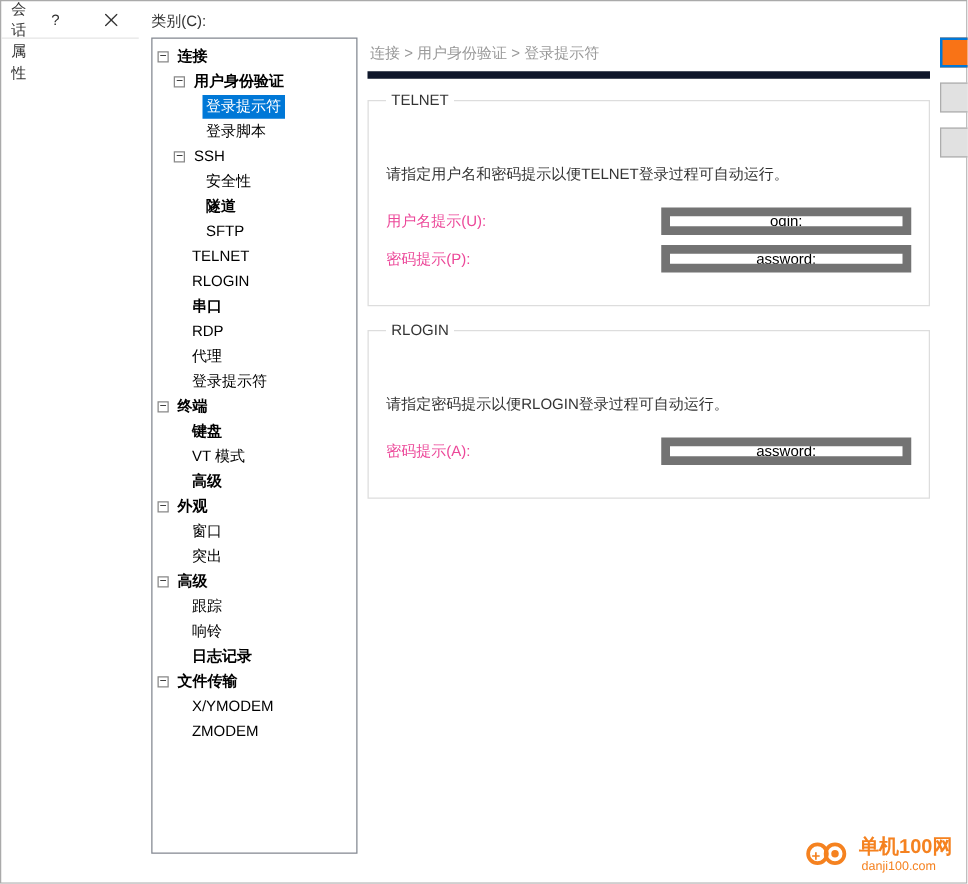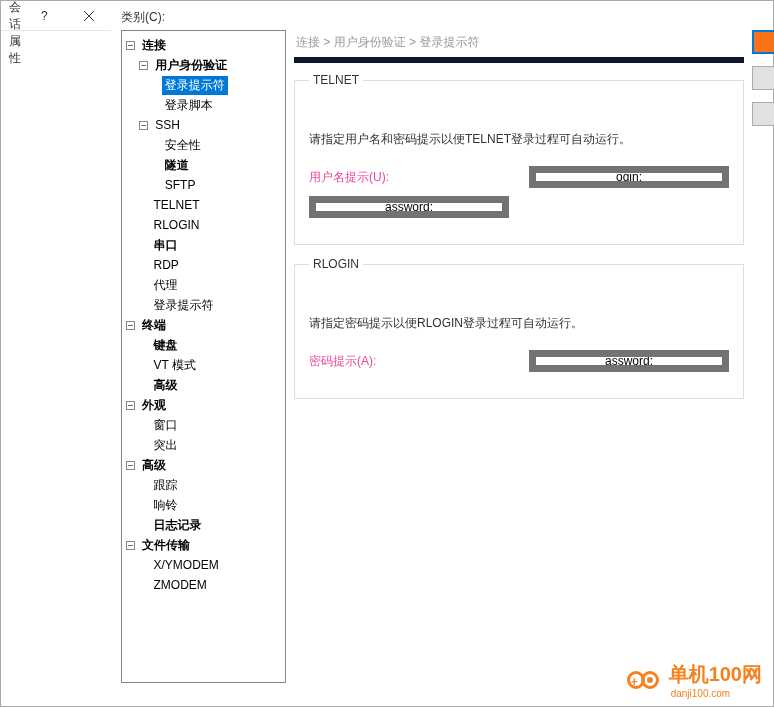--- a/index.html
+++ b/index.html
@@ -33,21 +33,21 @@
 .form-row input { width: 200px; height: 22px; border: 7px solid #737373; padding: 0 4px; font-size: 12px; text-align: center; }
 .btncol { width: 80px; display: flex; flex-direction: column; gap: 12px; }
 .btn { height: 24px; border: 1px solid #adadad; background: #e1e1e1; cursor: default; display: flex; align-items: center; justify-content: center; }
 .btn.primary { border: 2px solid #0078d7; background: #f97316; text-align: center; }
 .watermark { position: absolute; bottom: 8px; right: 12px; display: flex; align-items: center; gap: 2px; font-size: 14px; }
 .watermark .logo { width: 40px; height: 22px; position: relative; }
 .watermark .logo .c1 { position: absolute; width: 18px; height: 18px; border: 3px solid #f58220; border-radius: 50%; left: 0; top: 2px; }
 .watermark .logo .plus { position: absolute; left: 4px; top: 6px; color: #f58220; font-size: 12px; font-weight: bold; }
 .watermark .logo .c2 { position: absolute; width: 18px; height: 18px; border: 3px solid #f58220; border-radius: 50%; left: 14px; top: 2px; }
 .watermark .logo .dot { position: absolute; width: 6px; height: 6px; background: #f58220; border-radius: 50%; left: 20px; top: 8px; }
-.watermark .txt1 { color: #f58220; font-size: 20px; font-weight: bold; }
+.watermark .txt1 { color: #f58220; font-size: 16px; font-weight: bold; }
 .watermark .txt2 { color: #f58220; font-size: 10px; margin-left: 2px; }
 </style>
 </head>
 <body>
 
 <div class="dialog">
   <div class="titlebar">
     <div class="title">新建会话属性</div>
     <div class="tbtn">
       <svg viewBox="0 0 10 10">
@@ -264,20 +264,21 @@
           </div>
 
           <fieldset>
             <legend>TELNET</legend>
             <div class="desc">请指定用户名和密码提示以便TELNET登录过程可自动运行。</div>
             <div class="form-row">
               <label>用户名提示(U):</label>
               <input type="text" value="ogin:" style="">
             </div>
             <div class="form-row">
+              <label>密码提示(P):</label>
               <input type="text" value="assword:" style="">
             </div>
           </fieldset>
 
           <fieldset>
             <legend>RLOGIN</legend>
             <div class="desc">请指定密码提示以便RLOGIN登录过程可自动运行。</div>
             <div class="form-row">
               <label>密码提示(A):</label>
               <input type="text" value="assword:" style="">

